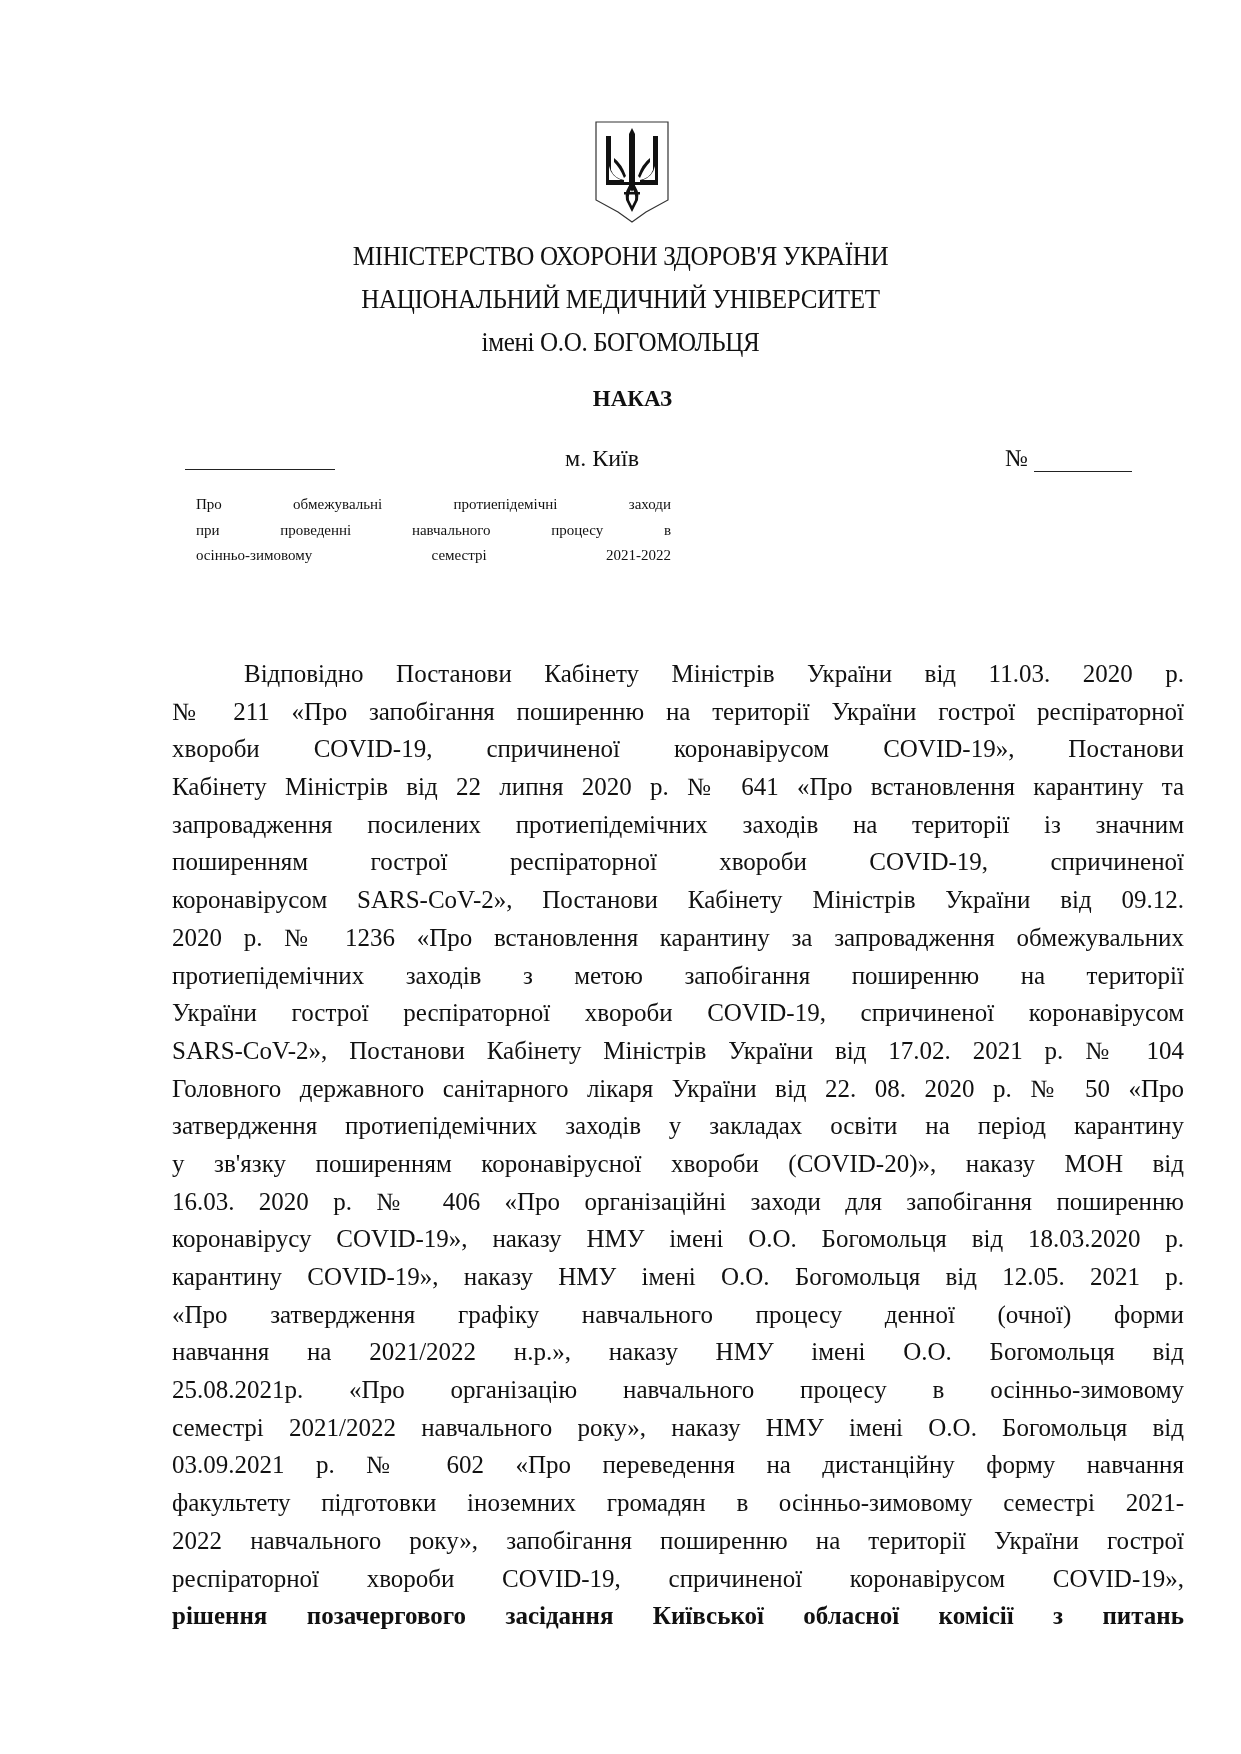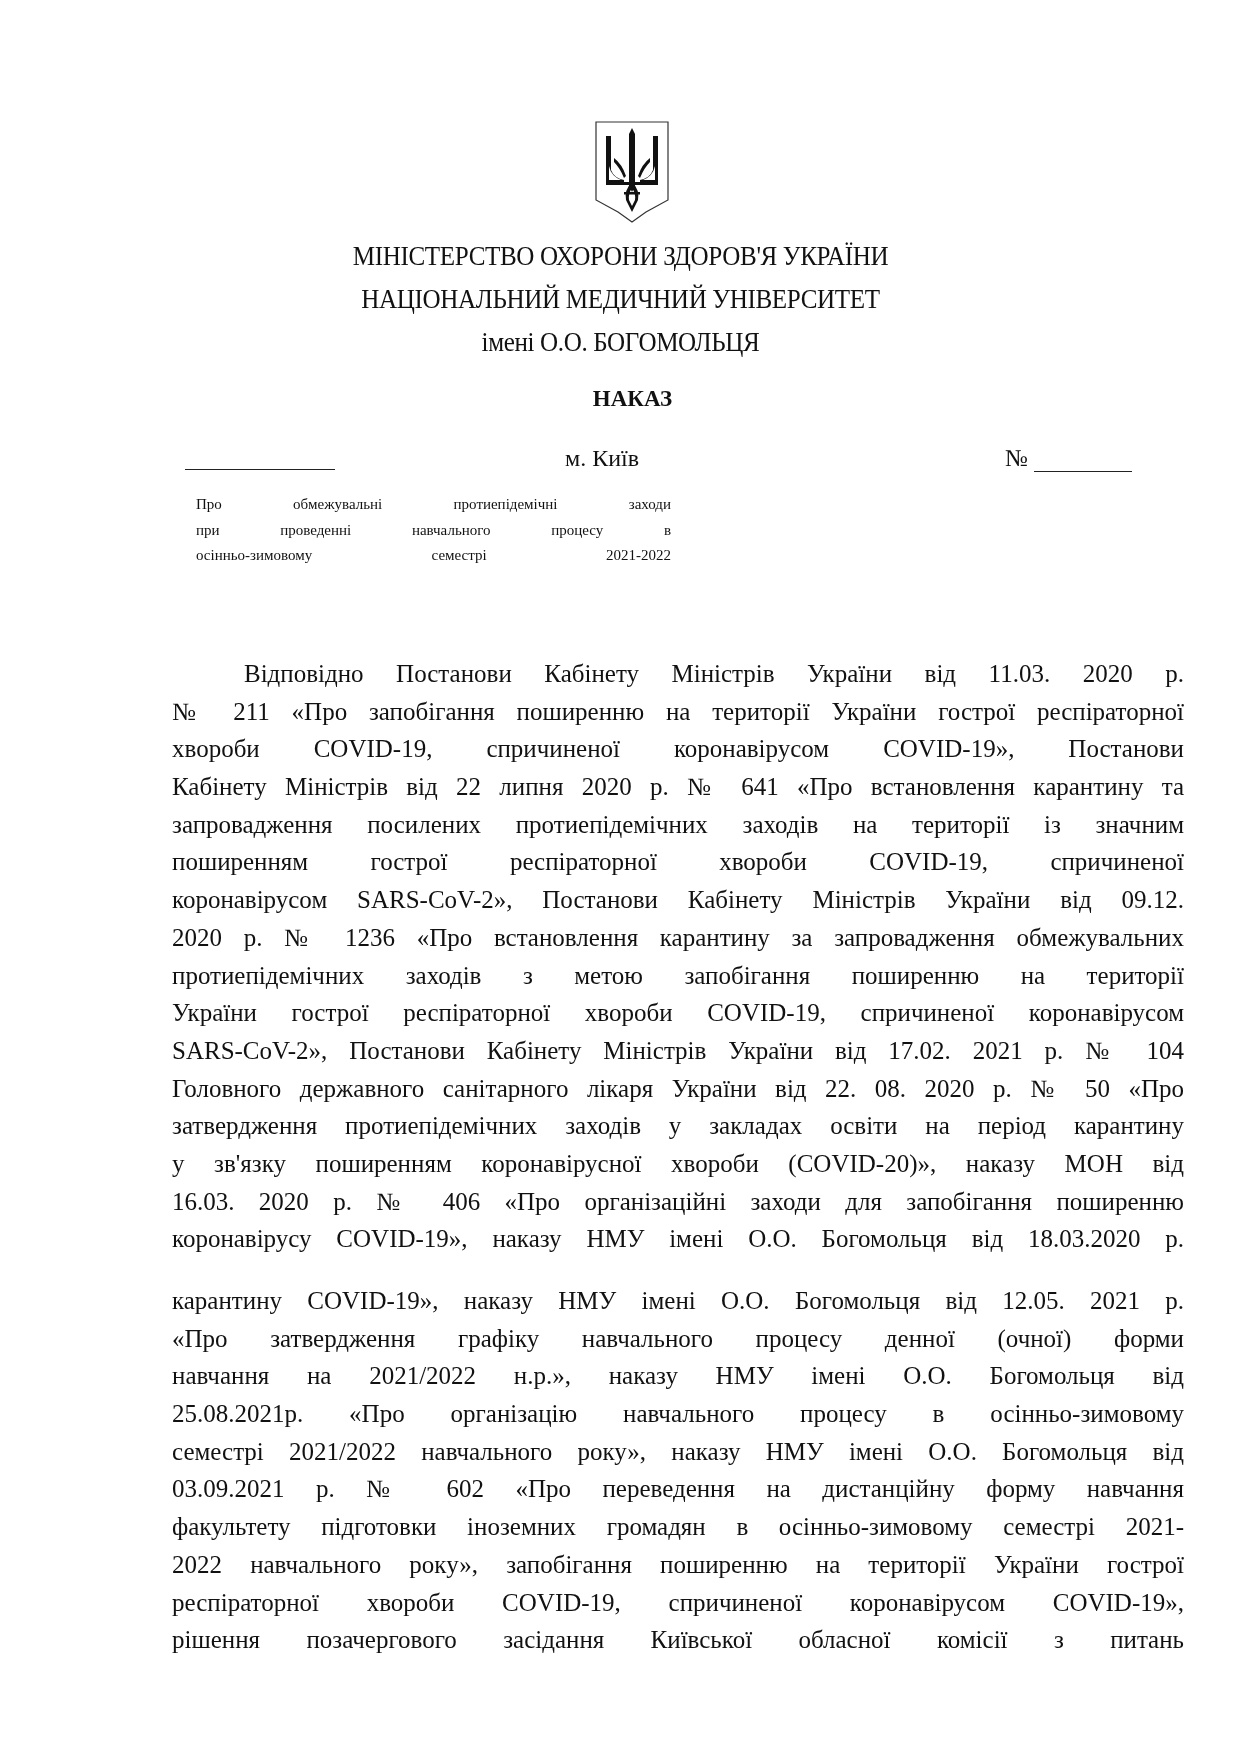--- a/index.html
+++ b/index.html
@@ -76,24 +76,24 @@
       <div class="line" style="white-space: nowrap;"><span style="word-spacing: 0px;">коронавірусом SARS-CoV-2», Постанови Кабінету Міністрів України від 09.12.</span></div>
       <div class="line" style="white-space: nowrap;"><span style="word-spacing: 0px;">2020 р. № 1236 «Про встановлення карантину за запровадження обмежувальних</span></div>
       <div class="line" style="white-space: nowrap;"><span style="word-spacing: 0px;">протиепідемічних заходів з метою запобігання поширенню на території</span></div>
       <div class="line" style="white-space: nowrap;"><span style="word-spacing: 0px;">України гострої респіраторної хвороби COVID-19, спричиненої коронавірусом</span></div>
       <div class="line" style="white-space: nowrap;"><span style="word-spacing: 0px;">SARS-CoV-2», Постанови Кабінету Міністрів України від 17.02. 2021 р. № 104</span></div>
       <div class="line" style="white-space: nowrap;"><span style="word-spacing: 0px;">Головного державного санітарного лікаря України від 22. 08. 2020 р. № 50 «Про</span></div>
       <div class="line" style="white-space: nowrap;"><span style="word-spacing: 0px;">затвердження протиепідемічних заходів у закладах освіти на період карантину</span></div>
       <div class="line" style="white-space: nowrap;"><span style="word-spacing: 0px;">у зв'язку поширенням коронавірусної хвороби (COVID-20)», наказу МОН від</span></div>
       <div class="line" style="white-space: nowrap;"><span style="word-spacing: 0px;">16.03. 2020 р. № 406 «Про організаційні заходи для запобігання поширенню</span></div>
       <div class="line" style="white-space: nowrap;"><span style="word-spacing: 0px;">коронавірусу COVID-19», наказу НМУ імені О.О. Богомольця від 18.03.2020 р.</span></div>
-      <div class="line" style="white-space: nowrap; margin-top: 24px;"><span style="word-spacing: 0px;">карантину COVID-19», наказу НМУ імені О.О. Богомольця від 12.05. 2021 р.</span></div>
+      <div class="line" style="white-space: nowrap;"><span style="word-spacing: 0px;">карантину COVID-19», наказу НМУ імені О.О. Богомольця від 12.05. 2021 р.</span></div>
       <div class="line" style="white-space: nowrap;"><span style="word-spacing: 0px;">«Про затвердження графіку навчального процесу денної (очної) форми</span></div>
       <div class="line" style="white-space: nowrap;"><span style="word-spacing: 0px;">навчання на 2021/2022 н.р.», наказу НМУ імені О.О. Богомольця від</span></div>
       <div class="line" style="white-space: nowrap;"><span style="word-spacing: 0px;">25.08.2021р. «Про організацію навчального процесу в осінньо-зимовому</span></div>
       <div class="line" style="white-space: nowrap;"><span style="word-spacing: 0px;">семестрі 2021/2022 навчального року», наказу НМУ імені О.О. Богомольця від</span></div>
       <div class="line" style="white-space: nowrap;"><span style="word-spacing: 0px;">03.09.2021 р. № 602 «Про переведення на дистанційну форму навчання</span></div>
       <div class="line" style="white-space: nowrap;"><span style="word-spacing: 0px;">факультету підготовки іноземних громадян в осінньо-зимовому семестрі 2021-</span></div>
       <div class="line" style="white-space: nowrap;"><span style="word-spacing: 0px;">2022 навчального року», запобігання поширенню на території України гострої</span></div>
       <div class="line" style="white-space: nowrap;"><span style="word-spacing: 0px;">респіраторної хвороби COVID-19, спричиненої коронавірусом COVID-19»,</span></div>
-      <div class="line" style="white-space: nowrap;"><span style="word-spacing: 0px;">рішення позачергового засідання Київської обласної комісії з питань</span></div>
+      <div class="line" style="white-space: nowrap; font-weight: bold;"><span style="word-spacing: 0px;">рішення позачергового засідання Київської обласної комісії з питань</span></div>
     </div>
 </div>
 
 </body></html>

